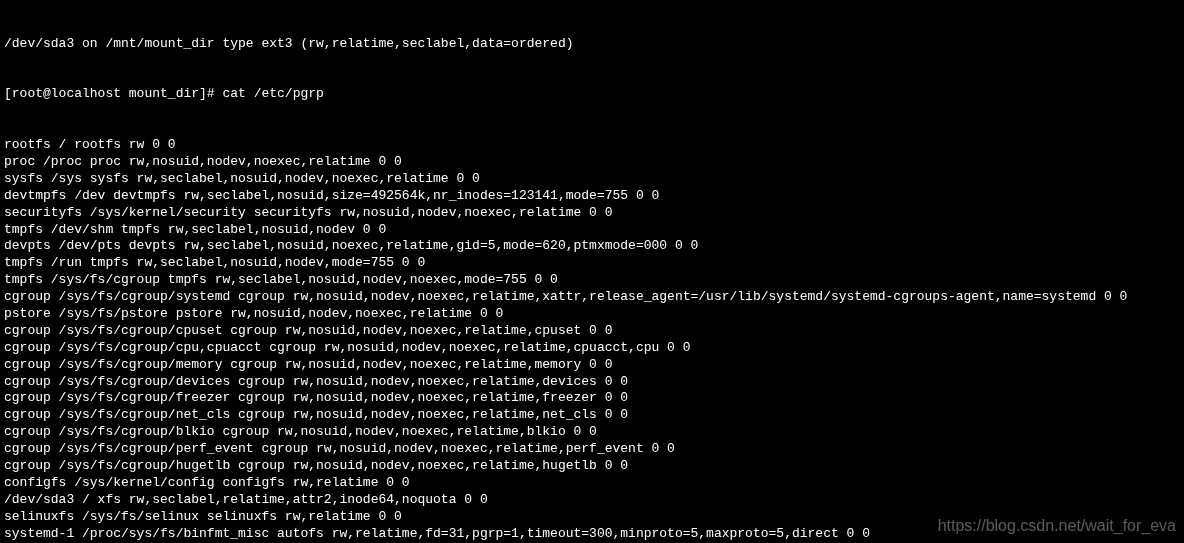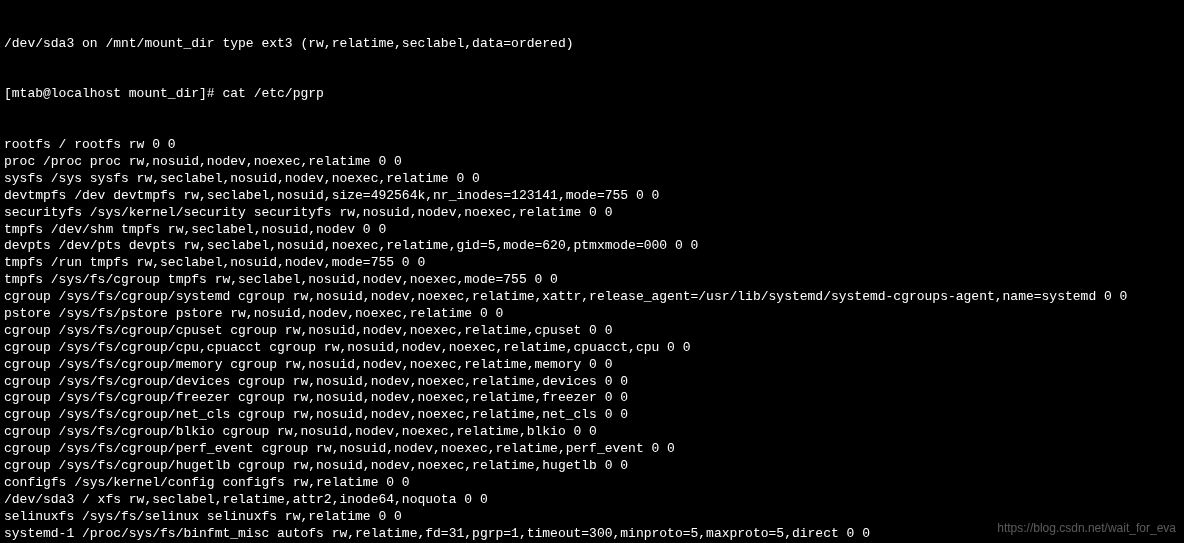--- a/index.html
+++ b/index.html
@@ -26,27 +26,27 @@
       display: block;
     }
     .prompt-user {
       color: #fff;
     }
     .watermark {
       position: absolute;
       right: 8px;
       bottom: 6px;
       color: rgba(255,255,255,0.35);
-      font-size: 12px;
+      font-size: 16px;
       font-family: Arial, sans-serif;
     }
   </style>
 </head>
 <body>
 
 <div class="terminal">
   <span class="line">/dev/sda3 on /mnt/mount_dir type ext3 (rw,relatime,seclabel,data=ordered)</span>
-  <span class="line"><span class="prompt-user">[mtab@localhost mount_dir]# </span><span>cat /etc/pgrp</span></span>
+  <span class="line"><span class="prompt-user">[root@localhost mount_dir]# </span><span>cat /etc/pgrp</span></span>
   <div id="output"><span class="line">rootfs / rootfs rw 0 0</span><span class="line">proc /proc proc rw,nosuid,nodev,noexec,relatime 0 0</span><span class="line">sysfs /sys sysfs rw,seclabel,nosuid,nodev,noexec,relatime 0 0</span><span class="line">devtmpfs /dev devtmpfs rw,seclabel,nosuid,size=492564k,nr_inodes=123141,mode=755 0 0</span><span class="line">securityfs /sys/kernel/security securityfs rw,nosuid,nodev,noexec,relatime 0 0</span><span class="line">tmpfs /dev/shm tmpfs rw,seclabel,nosuid,nodev 0 0</span><span class="line">devpts /dev/pts devpts rw,seclabel,nosuid,noexec,relatime,gid=5,mode=620,ptmxmode=000 0 0</span><span class="line">tmpfs /run tmpfs rw,seclabel,nosuid,nodev,mode=755 0 0</span><span class="line">tmpfs /sys/fs/cgroup tmpfs rw,seclabel,nosuid,nodev,noexec,mode=755 0 0</span><span class="line">cgroup /sys/fs/cgroup/systemd cgroup rw,nosuid,nodev,noexec,relatime,xattr,release_agent=/usr/lib/systemd/systemd-cgroups-agent,name=systemd 0 0</span><span class="line">pstore /sys/fs/pstore pstore rw,nosuid,nodev,noexec,relatime 0 0</span><span class="line">cgroup /sys/fs/cgroup/cpuset cgroup rw,nosuid,nodev,noexec,relatime,cpuset 0 0</span><span class="line">cgroup /sys/fs/cgroup/cpu,cpuacct cgroup rw,nosuid,nodev,noexec,relatime,cpuacct,cpu 0 0</span><span class="line">cgroup /sys/fs/cgroup/memory cgroup rw,nosuid,nodev,noexec,relatime,memory 0 0</span><span class="line">cgroup /sys/fs/cgroup/devices cgroup rw,nosuid,nodev,noexec,relatime,devices 0 0</span><span class="line">cgroup /sys/fs/cgroup/freezer cgroup rw,nosuid,nodev,noexec,relatime,freezer 0 0</span><span class="line">cgroup /sys/fs/cgroup/net_cls cgroup rw,nosuid,nodev,noexec,relatime,net_cls 0 0</span><span class="line">cgroup /sys/fs/cgroup/blkio cgroup rw,nosuid,nodev,noexec,relatime,blkio 0 0</span><span class="line">cgroup /sys/fs/cgroup/perf_event cgroup rw,nosuid,nodev,noexec,relatime,perf_event 0 0</span><span class="line">cgroup /sys/fs/cgroup/hugetlb cgroup rw,nosuid,nodev,noexec,relatime,hugetlb 0 0</span><span class="line">configfs /sys/kernel/config configfs rw,relatime 0 0</span><span class="line">/dev/sda3 / xfs rw,seclabel,relatime,attr2,inode64,noquota 0 0</span><span class="line">selinuxfs /sys/fs/selinux selinuxfs rw,relatime 0 0</span><span class="line">systemd-1 /proc/sys/fs/binfmt_misc autofs rw,relatime,fd=31,pgrp=1,timeout=300,minproto=5,maxproto=5,direct 0 0</span><span class="line">hugetlbfs /dev/hugepages hugetlbfs rw,seclabel,relatime 0 0</span></div>
   
 </div>
 
 <div class="watermark">https://blog.csdn.net/wait_for_eva</div>
 
 </body></html>

